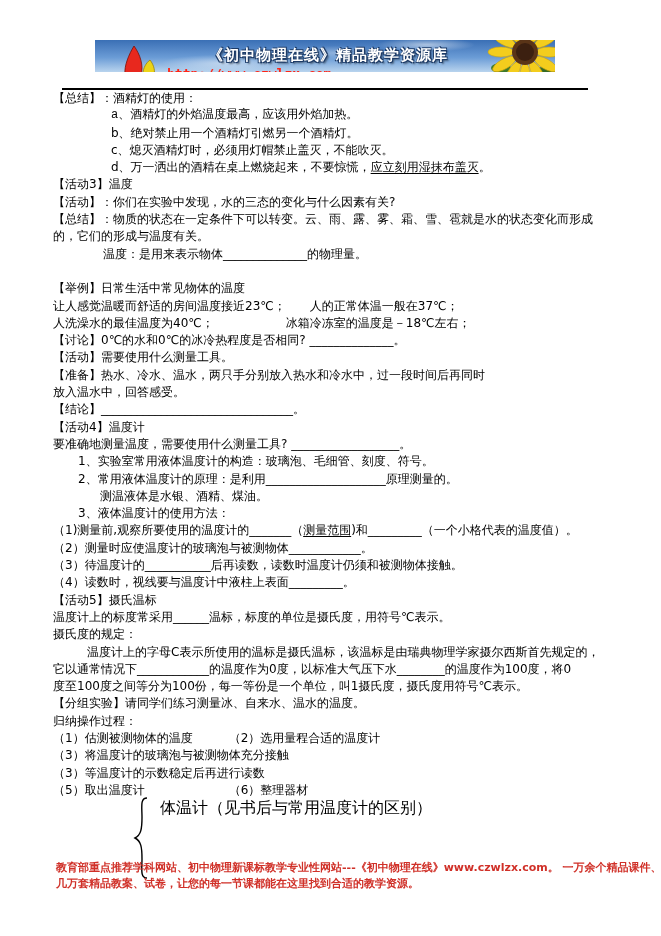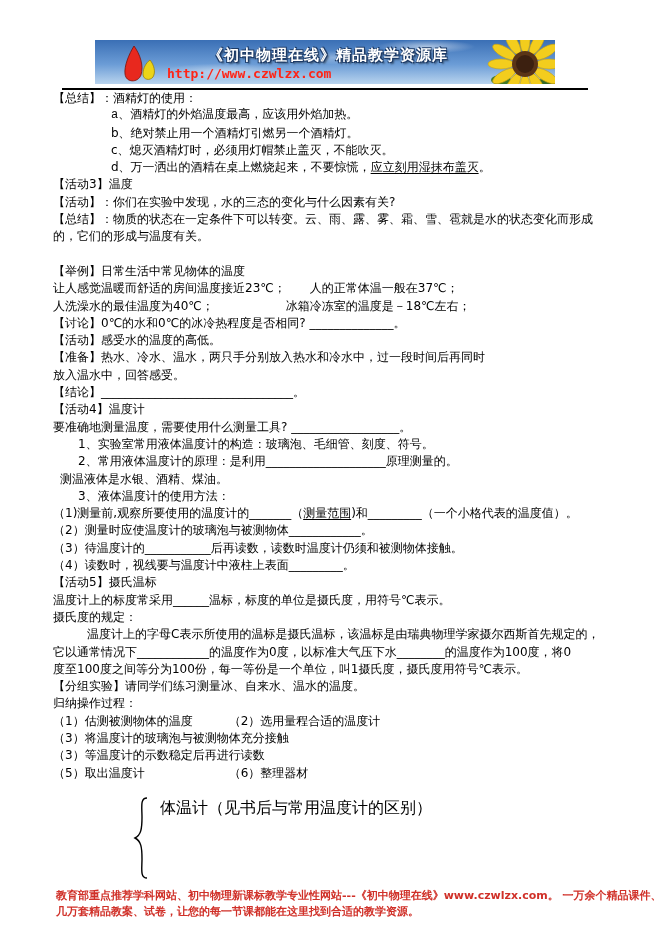--- a/index.html
+++ b/index.html
@@ -4,21 +4,21 @@
 <style>
   html,body{margin:0;padding:0;}
   body{
     width:661px;height:936px;background:#ffffff;position:relative;
     font-family:"DejaVu Sans","Liberation Sans",sans-serif;color:#000;
   }
   .page{position:absolute;inset:0;background:#fff;overflow:hidden;}
 
   
   .banner{
-    position:absolute;left:95px;top:40px;width:460px;height:44px;overflow:hidden;
+    position:absolute;left:95px;top:40px;width:460px;height:32px;overflow:hidden;
     background:
       radial-gradient(70px 10px at 72% 15%, rgba(255,255,255,.55), rgba(255,255,255,0) 70%),
       radial-gradient(90px 12px at 28% 72%, rgba(255,255,255,.45), rgba(255,255,255,0) 70%),
       radial-gradient(60px 10px at 52% 40%, rgba(255,255,255,.30), rgba(255,255,255,0) 70%),
       linear-gradient(180deg,#3a6fb5 0%,#6b9cd6 55%,#b9d4ee 100%);
   }
   .logo{position:absolute;left:22px;top:3px;}
   .banner-title{
     position:absolute;left:72px;right:66px;top:6px;text-align:center;
     color:#ffffff;font-weight:bold;font-size:15px;letter-spacing:1px;
@@ -101,34 +101,35 @@
   <div class="content" id="doc-lines">
       <div class="line"><span>【总结】：酒精灯的使用：</span></div>
       <div class="line" style="padding-left: 58px; font-family: Liberation Mono, monospace;"><span>a、酒精灯的外焰温度最高，应该用外焰加热。</span></div>
       <div class="line" style="padding-left: 58px;"><span>b、绝对禁止用一个酒精灯引燃另一个酒精灯。</span></div>
       <div class="line" style="padding-left: 58px;"><span>c、熄灭酒精灯时，必须用灯帽禁止盖灭，不能吹灭。</span></div>
       <div class="line" style="padding-left: 58px;"><span>d、万一洒出的酒精在桌上燃烧起来，不要惊慌，</span><span class="u">应立刻用湿抹布盖灭</span><span>。</span></div>
       <div class="line"><span>【活动3】温度</span></div>
       <div class="line"><span>【活动】：你们在实验中发现，水的三态的变化与什么因素有关?</span></div>
       <div class="line"><span>【总结】：物质的状态在一定条件下可以转变。云、雨、露、雾、霜、雪、雹就是水的状态变化而形成</span></div>
       <div class="line"><span>的，它们的形成与温度有关。</span></div>
+      <div class="line" style="padding-left: 50px;"><span>温度：是用来表示物体______________的物理量。</span></div>
       <div class="line">&nbsp;</div>
       <div class="line"><span>【举例】日常生活中常见物体的温度</span></div>
       <div class="line"><span>让人感觉温暖而舒适的房间温度接近23℃；　　人的正常体温一般在37℃；</span></div>
       <div class="line"><span>人洗澡水的最佳温度为40℃；　　　　　　冰箱冷冻室的温度是－18℃左右；</span></div>
       <div class="line"><span>【讨论】0℃的水和0℃的冰冷热程度是否相同? ______________。</span></div>
-      <div class="line"><span>【活动】感受水的温度的高低。</span></div>
+      <div class="line"><span>【活动】需要使用什么测量工具。</span></div>
       <div class="line"><span>【准备】热水、冷水、温水，两只手分别放入热水和冷水中，过一段时间后再同时</span></div>
       <div class="line"><span>放入温水中，回答感受。</span></div>
       <div class="line"><span>【结论】________________________________。</span></div>
       <div class="line"><span>【活动4】温度计</span></div>
       <div class="line"><span>要准确地测量温度，需要使用什么测量工具? __________________。</span></div>
       <div class="line" style="padding-left: 25px;"><span>1、实验室常用液体温度计的构造：玻璃泡、毛细管、刻度、符号。</span></div>
       <div class="line" style="padding-left: 25px;"><span>2、常用液体温度计的原理：是利用____________________原理测量的。</span></div>
-      <div class="line" style="padding-left: 7px;"><span>测温液体是水银、酒精、煤油。</span></div>
+      <div class="line" style="padding-left: 7px; margin-left: 40px;"><span>测温液体是水银、酒精、煤油。</span></div>
       <div class="line" style="padding-left: 25px;"><span>3、液体温度计的使用方法：</span></div>
       <div class="line"><span>（1)测量前,观察所要使用的温度计的_______（</span><span class="u">测量范围</span><span>)和_________（一个小格代表的温度值）。</span></div>
       <div class="line"><span>（2）测量时应使温度计的玻璃泡与被测物体____________。</span></div>
       <div class="line"><span>（3）待温度计的___________后再读数，读数时温度计仍须和被测物体接触。</span></div>
       <div class="line"><span>（4）读数时，视线要与温度计中液柱上表面_________。</span></div>
       <div class="line"><span>【活动5】摄氏温标</span></div>
       <div class="line"><span>温度计上的标度常采用______温标，标度的单位是摄氏度，用符号℃表示。</span></div>
       <div class="line"><span>摄氏度的规定：</span></div>
       <div class="line" style="padding-left: 34px;"><span>温度计上的字母C表示所使用的温标是摄氏温标，该温标是由瑞典物理学家摄尔西斯首先规定的，</span></div>
       <div class="line"><span>它以通常情况下____________的温度作为0度，以标准大气压下水________的温度作为100度，将0</span></div>
@@ -141,18 +142,18 @@
       <div class="line"><span>（5）取出温度计　　　　　　　（6）整理器材</span></div>
     </div>
 
   <span class="brace">
     <svg width="20" height="82" viewBox="0 0 20 82">
       <path d="M15,1 C8,1 10,10 10,20 C10,32 9,38 3,41 C9,44 10,50 10,62 C10,72 8,81 15,81" fill="none" stroke="#000" stroke-width="1.4"></path>
     </svg>
   </span>
   <div class="brace-label">体温计（见书后与常用温度计的区别）</div>
 
-  <div class="footer" style="color: rgb(208, 48, 40); margin-top: 28px;">
+  <div class="footer" style="color: rgb(208, 48, 40);">
     <div>教育部重点推荐学科网站、初中物理新课标教学专业性网站---《初中物理在线》www.czwlzx.com。 一万余个精品课件、</div>
     <div>几万套精品教案、试卷，让您的每一节课都能在这里找到合适的教学资源。</div>
   </div>
 
 </div>
 
 </body></html>

